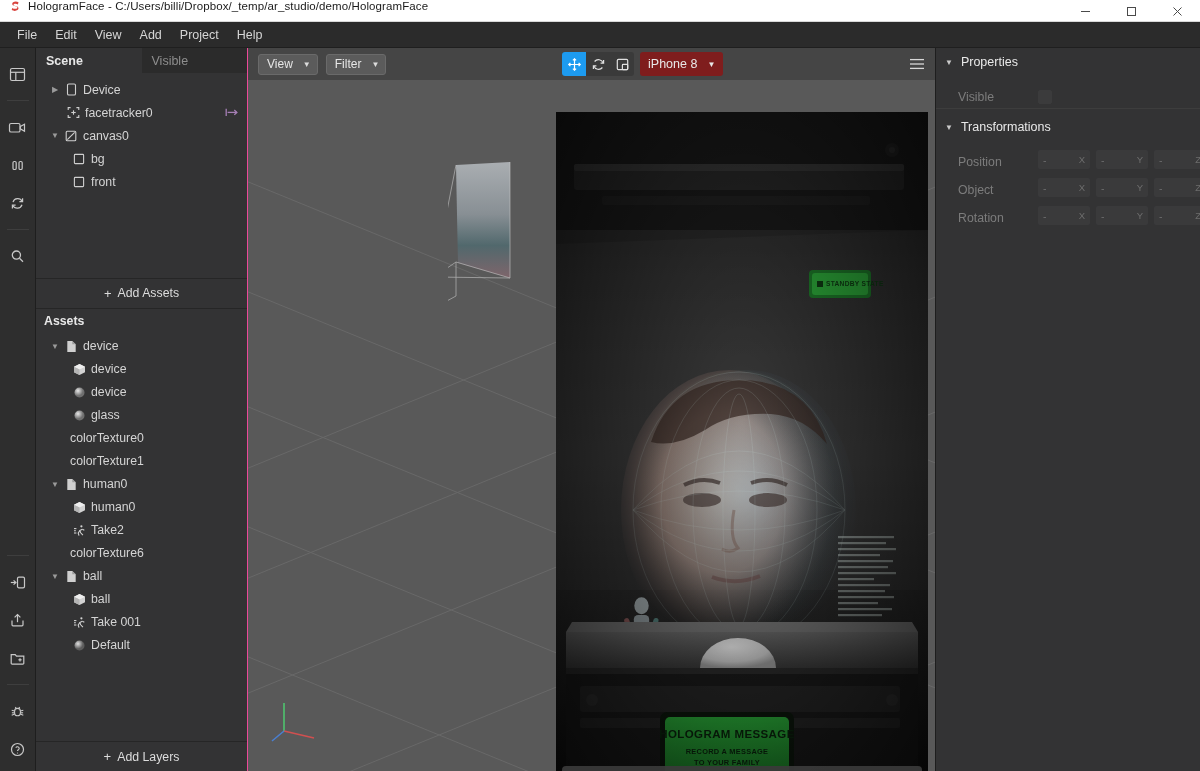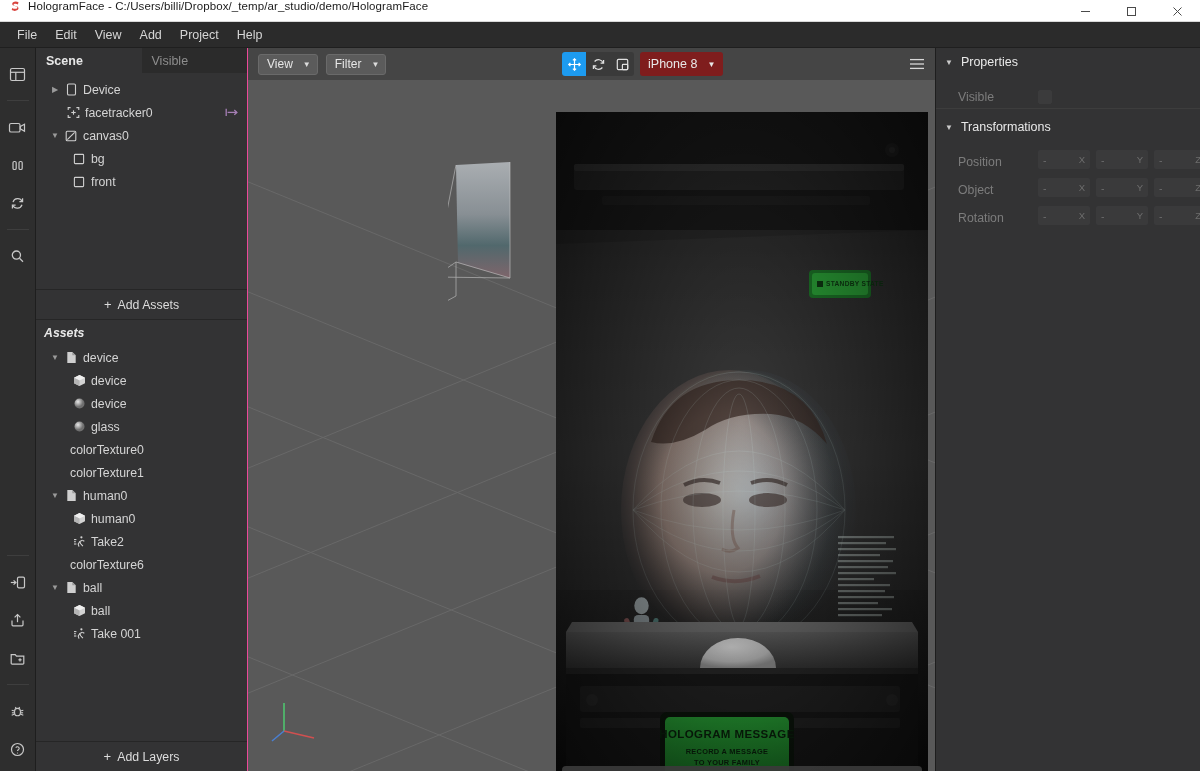--- a/index.html
+++ b/index.html
@@ -85,21 +85,21 @@
   .panel-foot {
     height: 30px; border-top: 1px solid #262626; background: #333334;
     display: flex; align-items: center; justify-content: center;
     font-size: 12.3px; color: #dcdcdc; flex: 0 0 auto;
   }
   .panel-foot .plus { margin-right: 6px; font-size: 13px; color: #dcdcdc; }
 
   .assets-head {
     height: 26px; display: flex; align-items: center; padding-left: 8px;
     font-size: 12.3px; font-weight: bold; color: #e8e8e8;
-    background: #333334; border-top: 1px solid #262626; flex: 0 0 auto; font-style: italic;
+    background: #333334; border-top: 1px solid #262626; flex: 0 0 auto;
   }
   .assets-list { padding-top: 1px; }
 
   
   .center { flex: 1 1 auto; display: flex; flex-direction: column; min-width: 0; background: #595959; }
   .ctoolbar {
     height: 32px; background: #454545; display: flex; align-items: center;
     padding: 0 10px; flex: 0 0 auto; position: relative;
   }
   .sel {
@@ -507,20 +507,34 @@
               <path d="M6.8 6.6L5.2 9 6 11.6"></path>
               <path d="M9.3 5.2l2 1"></path>
             <line x1="1" y1="4.6" x2="3.4" y2="4.6"></line>
               <line x1="1" y1="6.8" x2="2.9" y2="6.8"></line>
               <line x1="1" y1="9" x2="3.4" y2="9"></line>
           </svg>
         </span>
         <span class="nlabel">Take 001</span>
       </div>
 
+      <div class="node" style="padding-left:34px">
+        <span class="nicon">
+          <svg width="13" height="13" viewBox="0 0 13 13">
+              <defs>
+                <radialGradient id="mg3" cx="35%" cy="33%">
+                  <stop offset="0" stop-color="#e0e0e0"></stop>
+                  <stop offset="1" stop-color="#5c5c5c"></stop>
+                </radialGradient>
+              </defs>
+              <circle cx="6.5" cy="6.5" r="5" fill="url(#mg3)"></circle>
+            </svg>
+        </span>
+        <span class="nlabel">Default</span>
+      </div>
     </div>
 
     <div style="flex:1 1 auto"></div>
 
     <div class="panel-foot">
       <span class="plus">+</span>
       <span>Add Layers</span>
     </div>
   </div>
 

